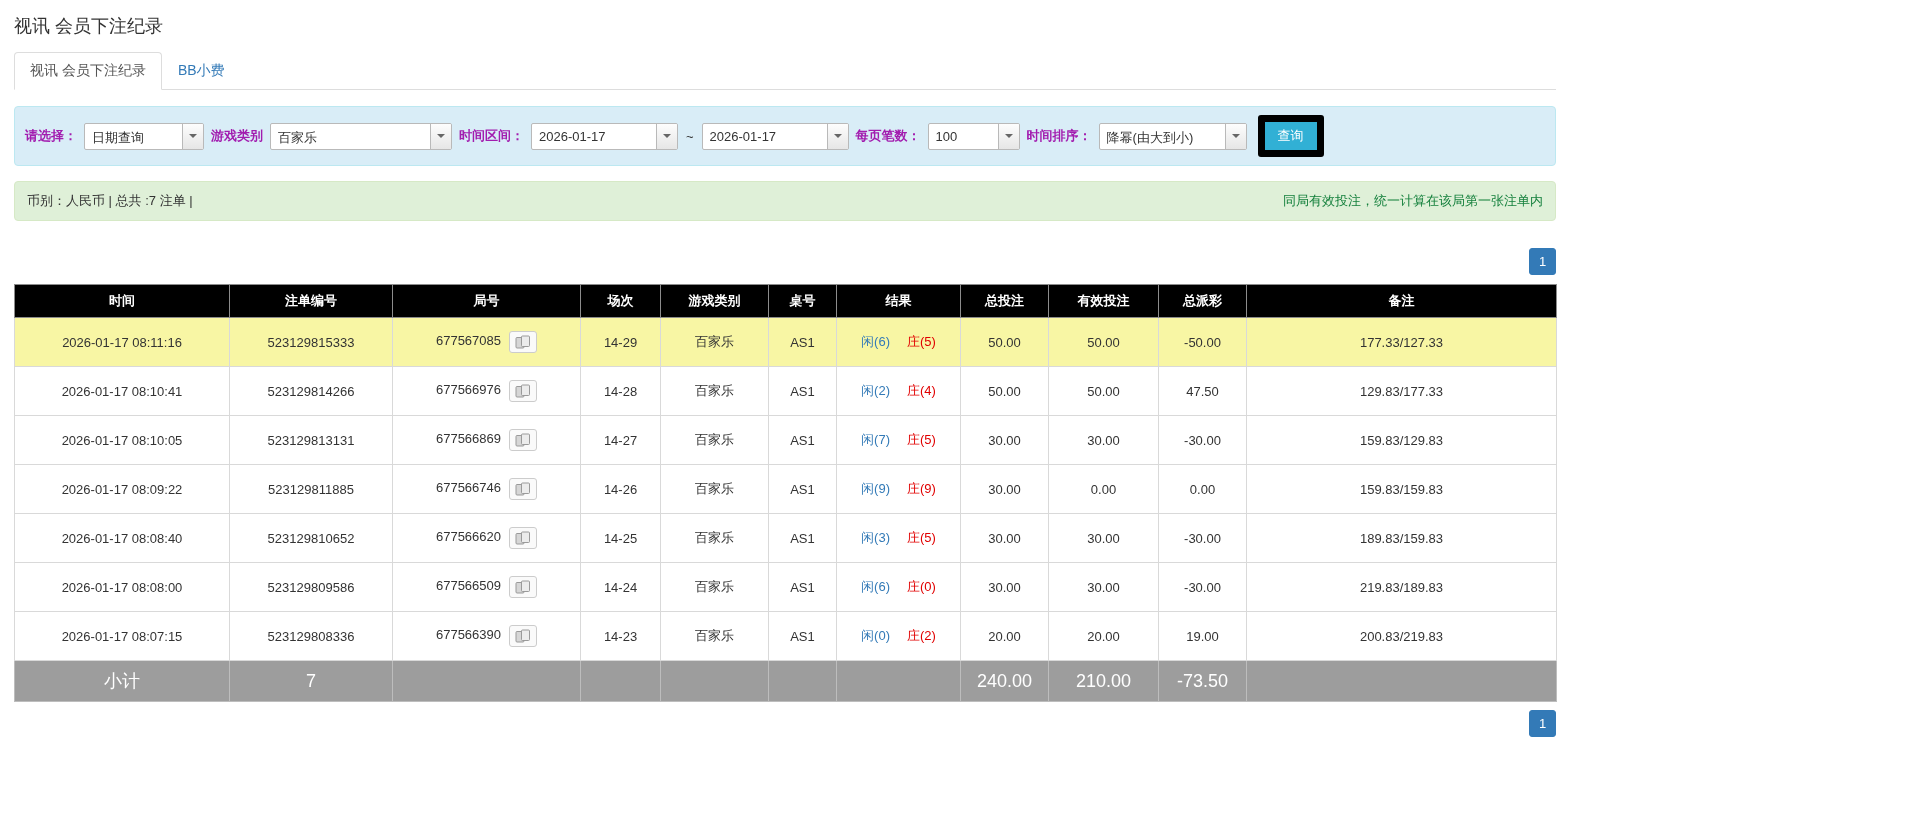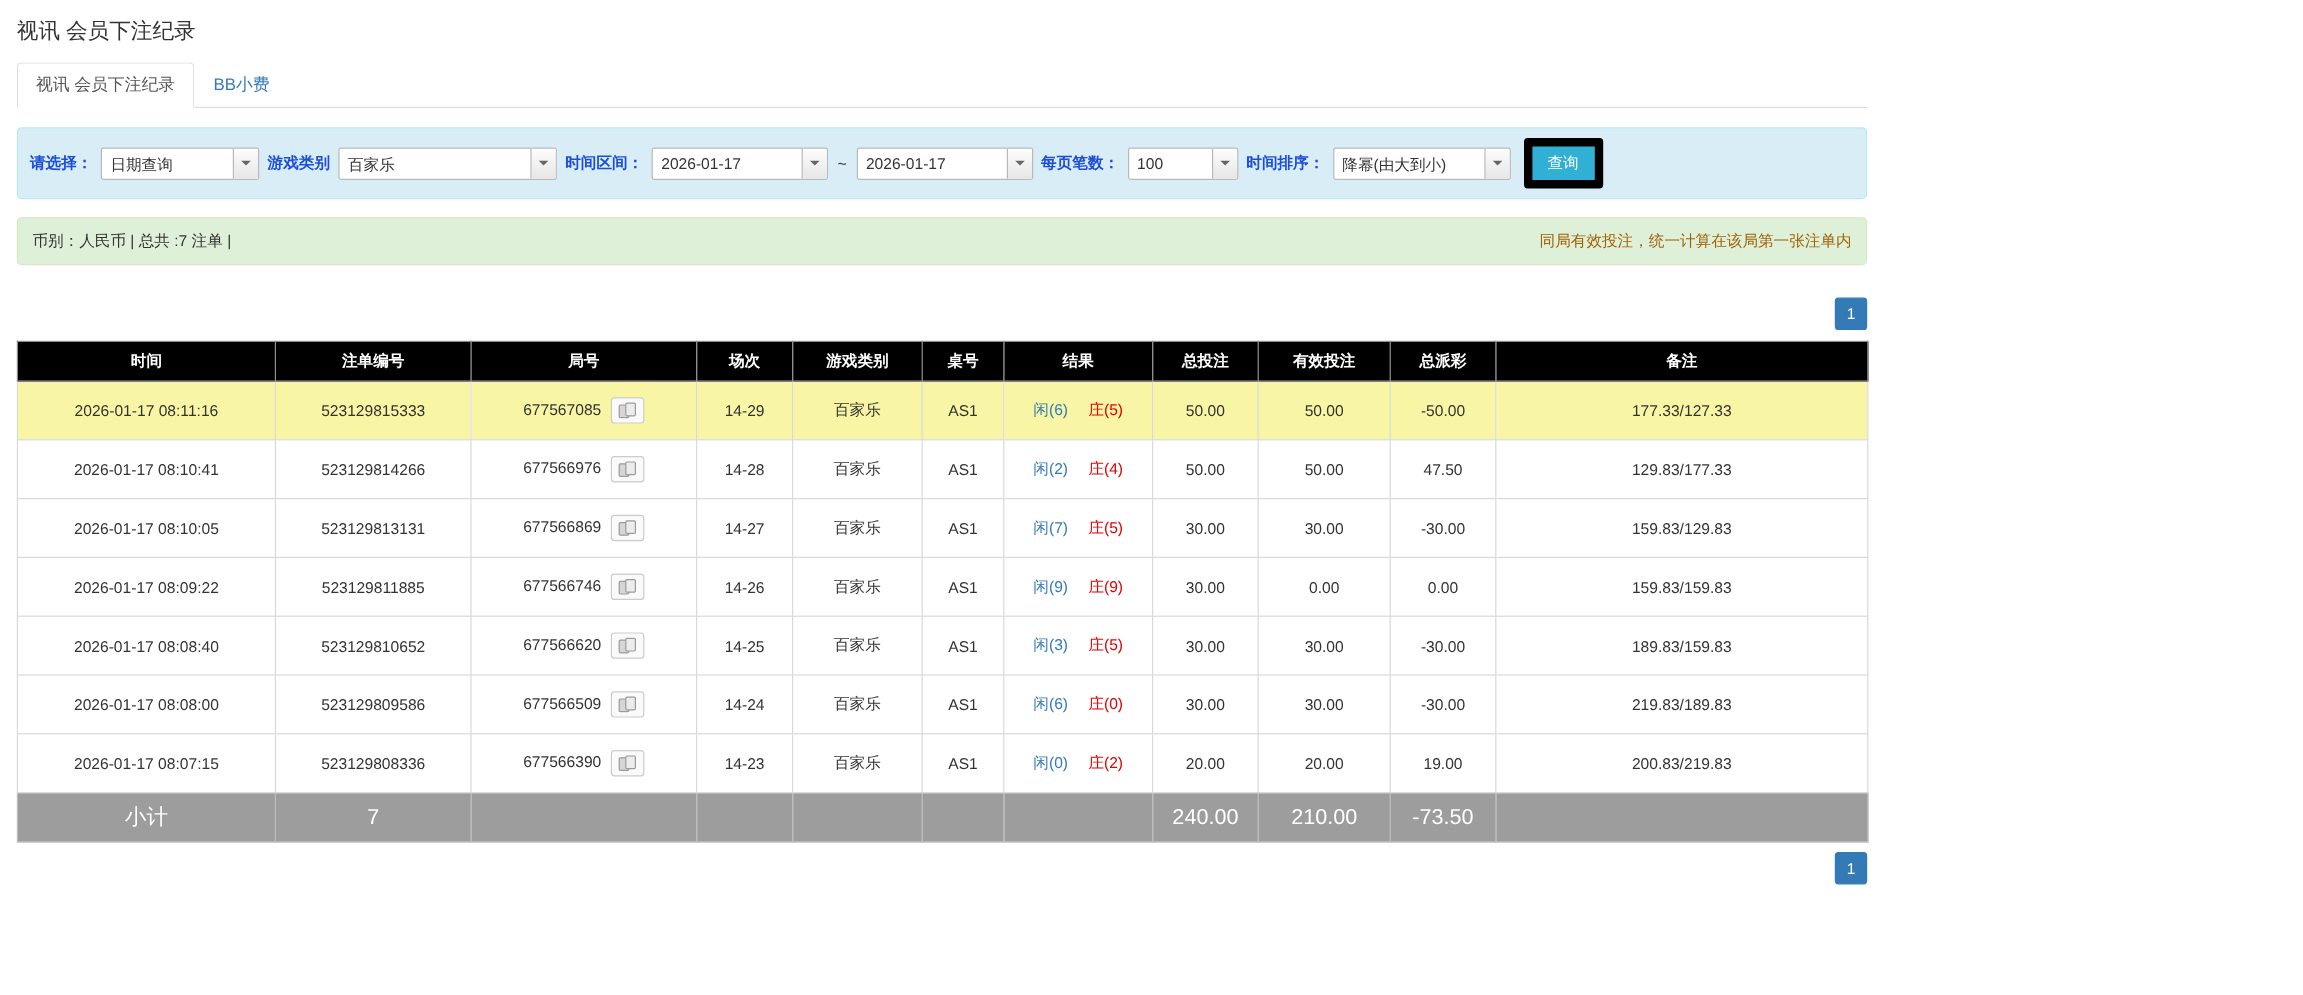--- a/index.html
+++ b/index.html
@@ -27,21 +27,21 @@
     background: #fff; color: #555;
     border-color: #ddd #ddd #fff #ddd; cursor: default;
   }
 
   
   .filter-bar {
     margin-top: 16px; background: #d9edf7; border: 1px solid #bce8f1;
     border-radius: 4px; padding: 8px 10px;
     display: flex; align-items: center; gap: 7px; flex-wrap: nowrap;
   }
-  .flt-label { color: #1d4ed8; font-weight: bold; white-space: nowrap; }
+  .flt-label { color: #a21caf; font-weight: bold; white-space: nowrap; }
   .combo {
     display: inline-flex; align-items: stretch; background: #fff;
     border: 1px solid #b9b9b9; height: 27px; border-radius: 2px; overflow: hidden;
   }
   .combo-text { padding: 5px 7px; white-space: nowrap; overflow: hidden; flex: 1; color: #333; }
   .combo-arrow {
     width: 21px; border-left: 1px solid #b9b9b9; cursor: pointer;
     background: linear-gradient(#fdfdfd, #e6e6e6);
     display: flex; align-items: center; justify-content: center; flex: none;
   }
@@ -55,21 +55,21 @@
     font-family: inherit;
   }
 
   
   .summary-bar {
     margin-top: 15px; background: #dff0d8; border: 1px solid #d6e9c6;
     border-radius: 4px; padding: 10px 12px;
     display: flex; justify-content: space-between; align-items: center;
   }
   .summary-left { color: #333; }
-  .summary-right { color: #a16207; }
+  .summary-right { color: #15803d; }
 
   
   .pager { display: flex; justify-content: flex-end; }
   .pager.top { margin: 27px 0 9px 0; }
   .pager.bottom { margin: 8px 0 0 0; }
   .page-btn {
     min-width: 27px; height: 27px; background: #337ab7; border: 1px solid #337ab7;
     color: #fff; border-radius: 3px; display: flex; align-items: center; justify-content: center;
     font-size: 13px; cursor: pointer;
   }
@@ -110,21 +110,21 @@
     <div class="tab active">
       <span>视讯 会员下注纪录</span>
     </div>
     <div class="tab">
       <span>BB小费</span>
     </div>
   </div>
 
   <div class="filter-bar">
     <span class="flt-label">请选择：</span>
-    <div class="combo" style="width:132px">
+    <div class="combo" style="width:120px">
       <span class="combo-text">日期查询</span>
       <span class="combo-arrow"></span>
     </div>
 
     <span class="flt-label">游戏类别</span>
     <div class="combo" style="width:182px">
       <span class="combo-text">百家乐</span>
       <span class="combo-arrow"></span>
     </div>
 

